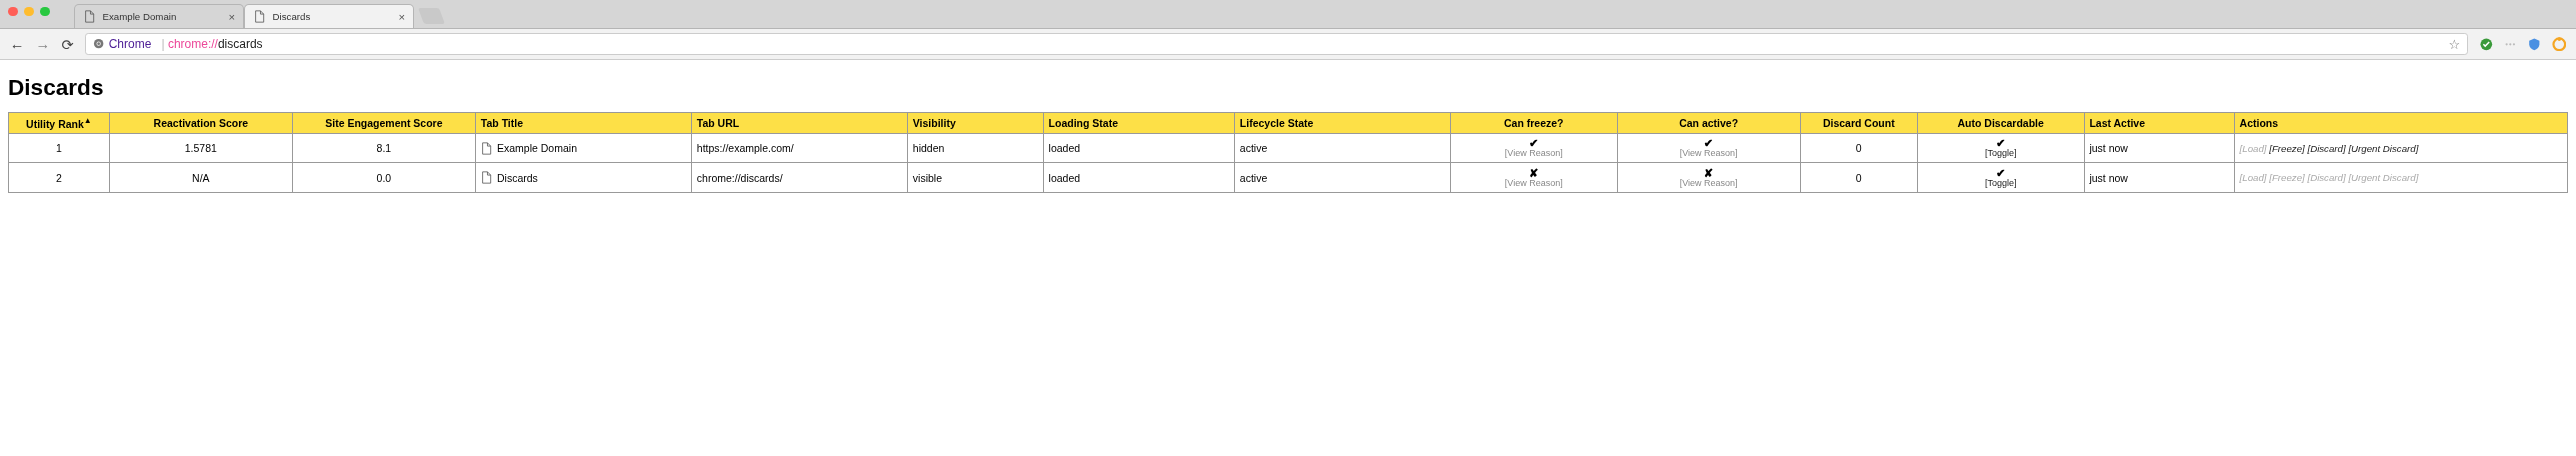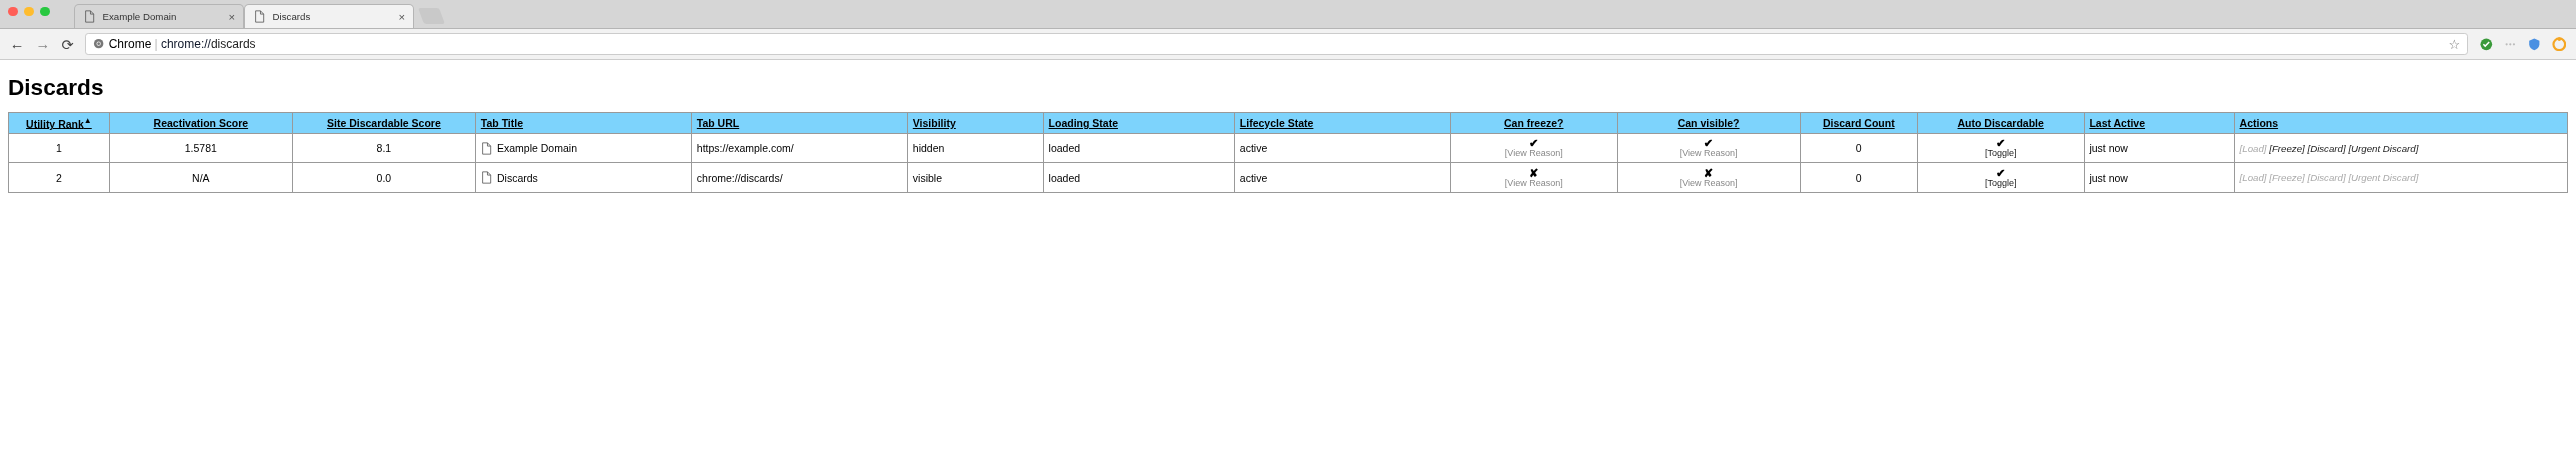--- a/index.html
+++ b/index.html
@@ -73,23 +73,23 @@
     border-radius: 3.2px;
     display: flex;
     align-items: center;
     padding: 0 6.5px;
     font-size: 12px;
     color: #333;
   }
   .omni-chrome-icon {
     width:11.3px; height:11.3px; margin-right:4.9px;
   }
-  .omni-prefix { color: #000000; margin-right: 0; }
+  .omni-prefix { color: #4c1d95; margin-right: 7px; }
   .omni-sep { color: #bbb; margin: 0 3.2px; }
-  .omni-grey { color: #0f172a; }
+  .omni-grey { color: #ec4899; }
   .omni-black { color: #222; }
   .omni-star { margin-left: auto; color: #777; font-size: 13px; }
   .ext-icons { display:flex; gap: 9.7px; align-items:center; }
   .ext-icon { width:14.6px; height:14.6px; display:flex; align-items:center; justify-content:center; }
   
   .page { padding: 8px 8px 16px 8px; }
   h1 { font-size: 22.6px; font-weight: 700; margin: 6.5px 0 11.3px 0; }
   .action-links { font-size: 10.5px; margin-bottom: 3.2px; }
   .action-links span { color: #000; }
   table {
@@ -98,21 +98,21 @@
     table-layout: fixed;
   }
   th, td {
     border: 0.8px solid #999;
     padding: 3.2px 4.9px;
     font-size: 10.5px;
     vertical-align: middle;
     text-align: left;
     overflow: hidden;
   }
-  th { background: #7dd3fc; font-weight: 700; text-decoration: underline; }
+  th { background: #fde047; font-weight: 700; }
   th.center, td.center { text-align: center; }
   .col-rank { width: 49px; }
   .col-react { width: 89px; }
   .col-engage { width: 89px; }
   .col-title { width: 105px; }
   .col-url { width: 105px; }
   .col-vis { width: 66px; }
   .col-load { width: 93px; }
   .col-life { width: 105px; }
   .col-freeze { width: 81px; }
@@ -210,28 +210,28 @@
   </div>
 </div>
 
 <div class="page">
   <h1>Discards</h1>
   <table>
     <thead>
       <tr>
         <th class="center col-rank"><span>Utility Rank</span><span class="sort-arrow">▲</span></th>
         <th class="center col-react">Reactivation Score</th>
-        <th class="center col-engage">Site Discardable Score</th>
+        <th class="center col-engage">Site Engagement Score</th>
         <th class="col-title">Tab Title</th>
         <th class="col-url">Tab URL</th>
         <th class="col-vis">Visibility</th>
         <th class="col-load">Loading State</th>
         <th class="col-life">Lifecycle State</th>
         <th class="center col-freeze">Can freeze?</th>
-        <th class="center col-discard">Can visible?</th>
+        <th class="center col-discard">Can active?</th>
         <th class="center col-count">Discard Count</th>
         <th class="center col-auto">Auto Discardable</th>
         <th class="col-last">Last Active</th>
         <th class="col-actions">Actions</th>
       </tr>
     </thead>
     <tbody id="table-body">
         <tr>
           <td class="center">1</td>
           <td class="center">1.5781</td>

